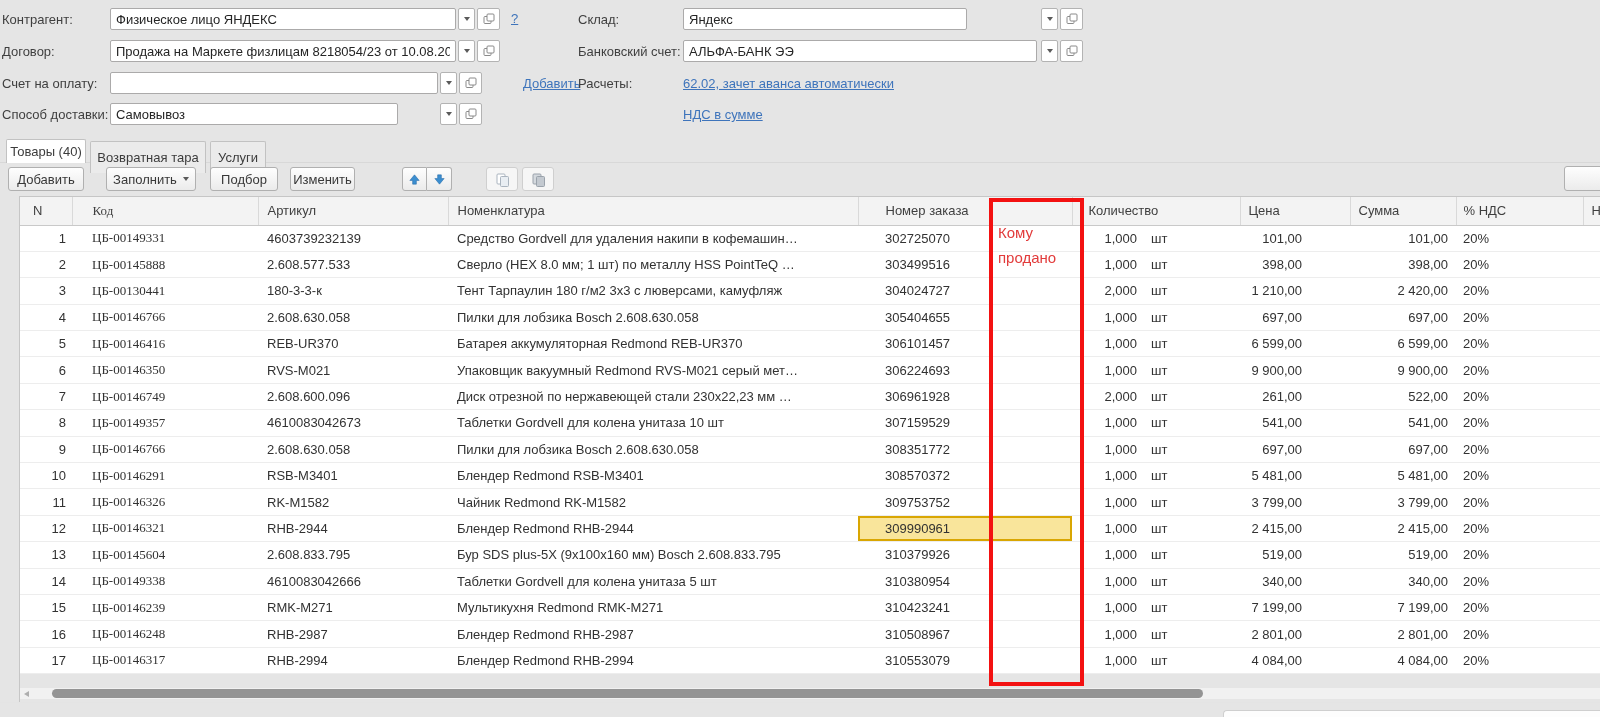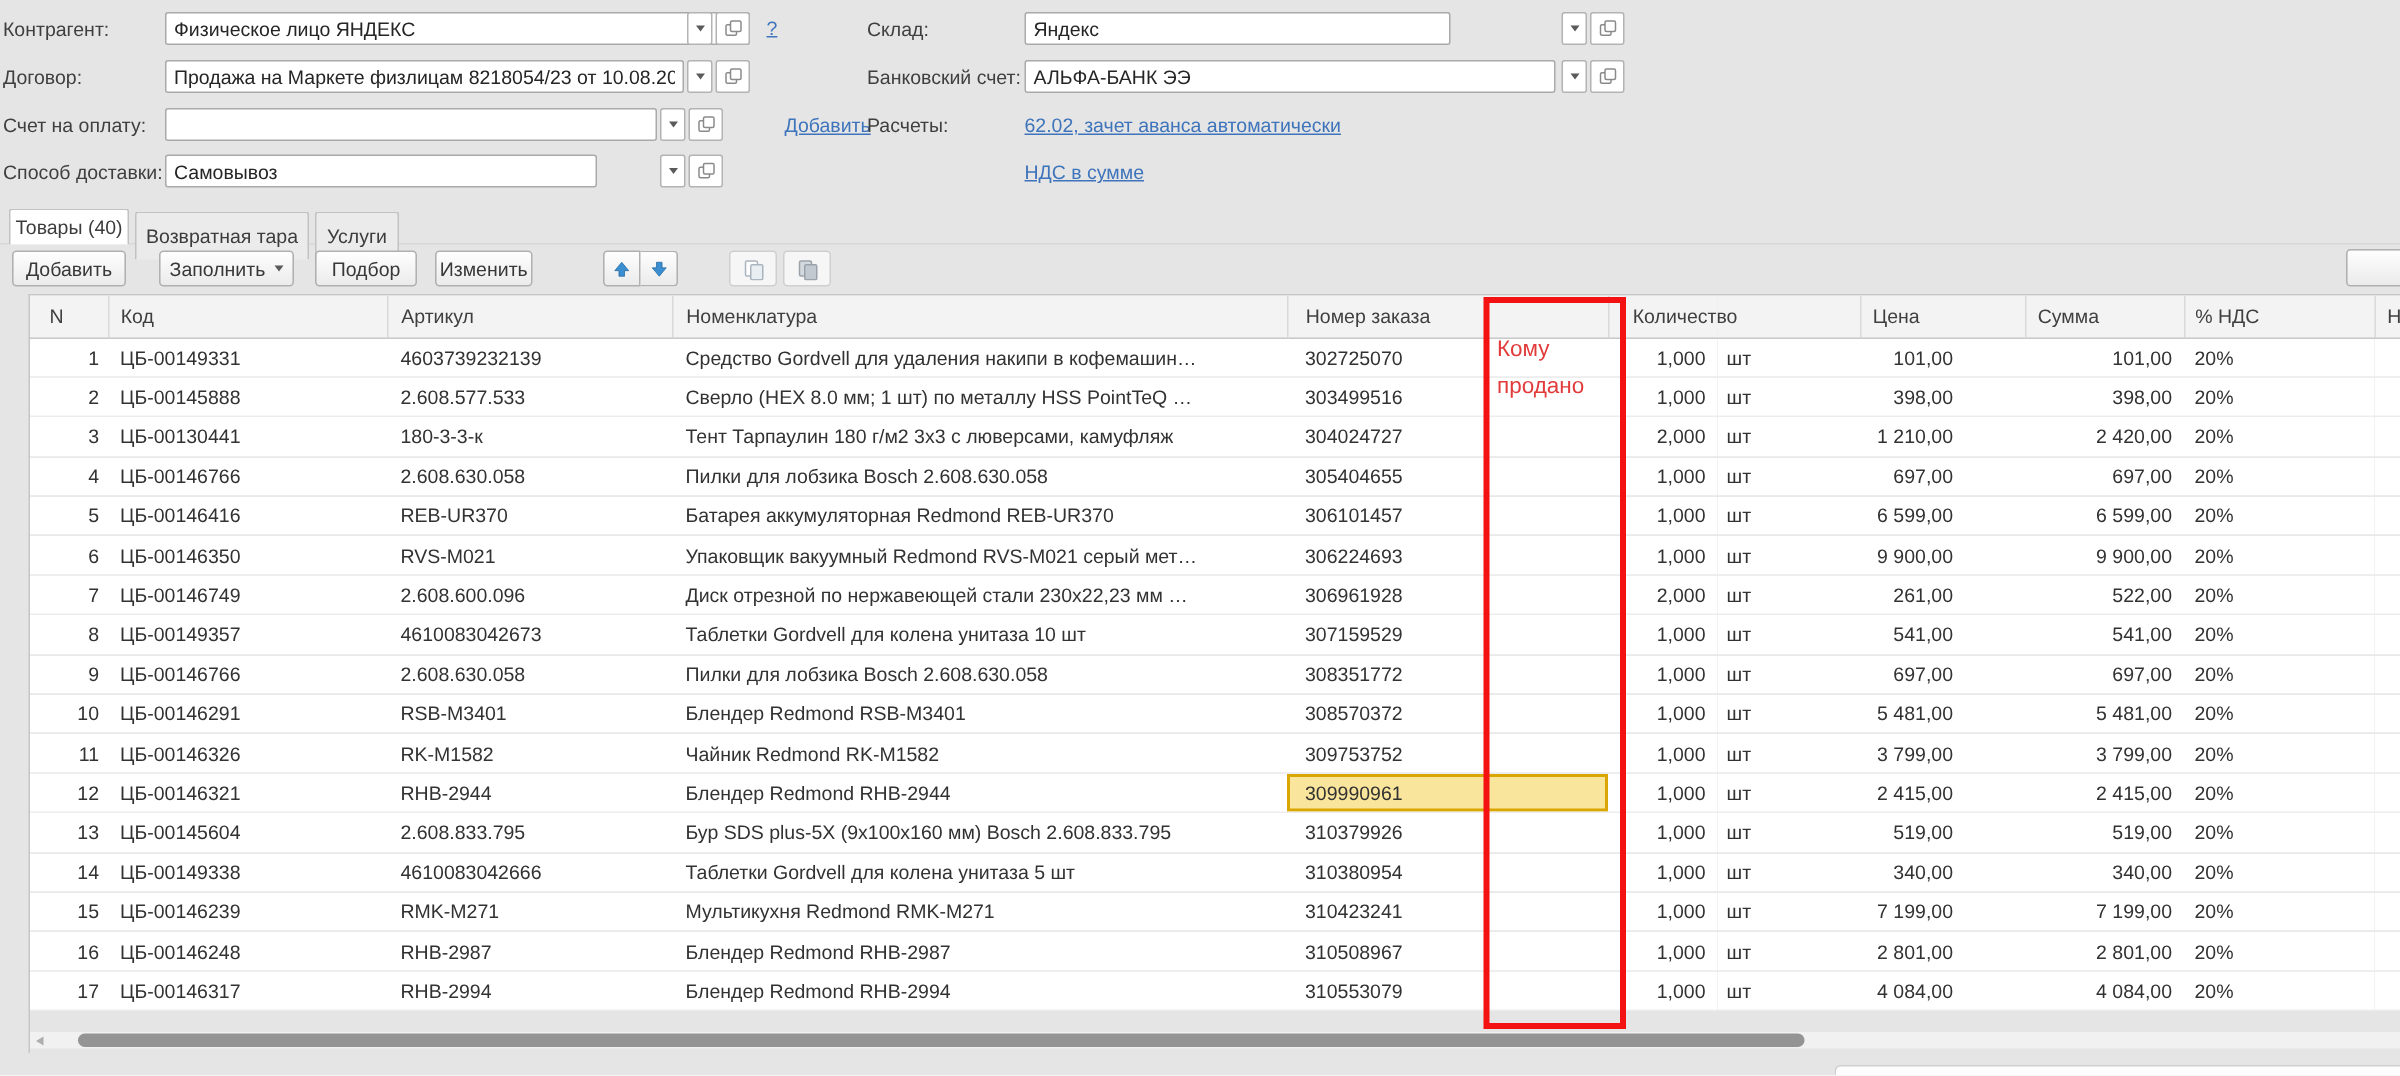--- a/index.html
+++ b/index.html
@@ -33,24 +33,24 @@
 
   
   .grid-wrap { position:absolute; left:19px; top:196px; width:1581px; height:506px; border-left:1px solid #c6c6c6; border-top:1px solid #c6c6c6; }
   table.grid { width:1580px; table-layout:fixed; border-collapse:collapse; }
   table.grid thead th { height:28px; background:#f3f3f3; border-bottom:1px solid #c9c9c9; font-weight:normal; font-size:13px;
                         color:#3f3f3f; text-align:left; white-space:nowrap; overflow:visible; }
   th.bl { border-left:1px solid #d9d9d9; }
   table.grid tbody td { height:26.4px; border-bottom:1px solid #ededed; font-size:13px; color:#323232; white-space:nowrap; overflow:hidden; background:#fff; }
   td.c-n, th.c-n { text-align:right; padding-right:6px; color:#3a3a3a; }
   th.c-n { text-align:left; padding-left:13px; }
-  td.c-code, th.c-code { padding-left:8px; }
+  td.c-code, th.c-code { padding-left:20px;font-family:Liberation Serif, serif; }
   td.c-article, th.c-article { padding-left:9px; }
   td.c-name, th.c-name { padding-left:9px; }
-  td.c-order, th.c-order { padding-left:12px; }
+  td.c-order, th.c-order { padding-left:27px; }
   td.c-qty { text-align:right; padding-right:8px; }
   th.c-qty { padding-left:16px; }
   td.c-unit { padding-left:6px; }
   td.c-price, td.c-sum { text-align:right; padding-right:8px; }
   th.c-price, th.c-sum { padding-left:8px; }
   td.c-vat, th.c-vat { padding-left:7px; }
   th.c-last { padding-left:8px; }
   tr.sel td { background:#fcf1c9; }
   td.active-cell { background:#f9e59b !important; box-shadow:inset 0 0 0 2px #d9a602; }
 
@@ -69,21 +69,21 @@
                   border-top:1px solid #cfcfcf; border-left:1px solid #cfcfcf; border-top-left-radius:4px; }
 </style>
 </head>
 <body>
 
 <div class="screen">
 
   <div>
 
     <span class="lbl" style="left:2px;top:8px">Контрагент:</span>
-    <input class="inp" style="left: 110px; top: 8px; width: 390px;" value="Физическое лицо ЯНДЕКС">
+    <input class="inp" style="left: 110px; top: 8px; width: 346px;" value="Физическое лицо ЯНДЕКС">
     <div class="btn-sm" style="left:458px;top:8px;width:17px">
         <span class="dd-icon"></span>
       </div>
     <div class="btn-sm" style="left:477px;top:8px;width:23px">
       <svg width="12" height="12" viewBox="0 0 12 12">
           <rect x="1" y="3.5" width="7" height="7" rx="1" fill="none" stroke="#8a8a8a"></rect>
           <rect x="4" y="1" width="7" height="7" rx="1" fill="#fff" stroke="#8a8a8a"></rect>
         </svg>
     </div>
     <a class="lnk" style="left:511px;top:11px">?</a>

